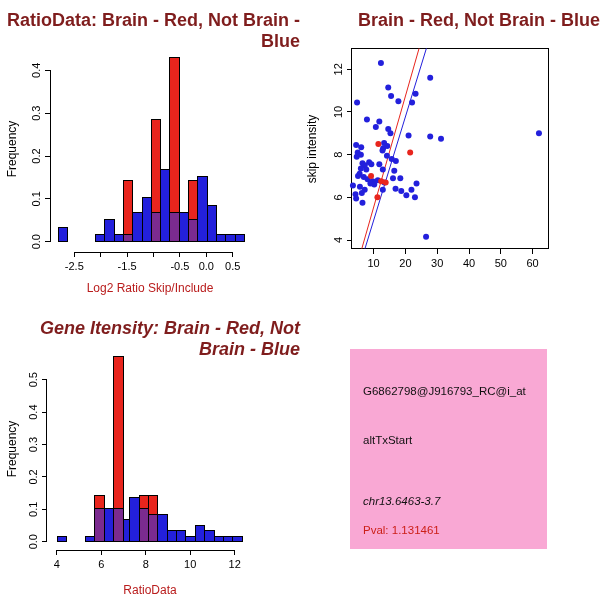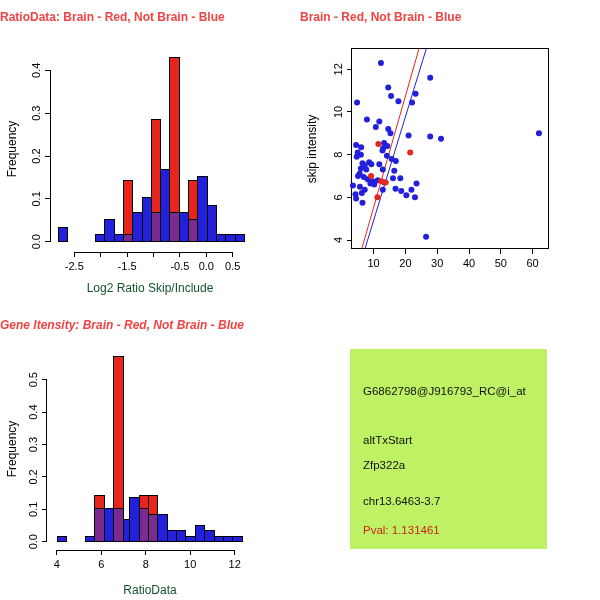--- a/index.html
+++ b/index.html
@@ -4,24 +4,24 @@
 <style>
   html,body{margin:0;padding:0;background:#ffffff;}
   .page{position:relative;width:600px;height:600px;background:#ffffff;overflow:hidden;
         font-family:"Liberation Sans", sans-serif;}
   .panel{position:absolute;width:300px;height:300px;}
   #panel-tl{left:0;top:0;}
   #panel-tr{left:300px;top:0;}
   #panel-bl{left:0;top:300px;}
   #panel-br{left:300px;top:300px;}
   .panel svg{position:absolute;left:0;top:0;}
-  .chart-title{position:absolute;left:0;right:0;top:10px;text-align:left;
-               font-size:12px;font-weight:bold;color:#ef4444;}
+  .chart-title{position:absolute;left:0;right:0;top:10px;text-align:right;
+               font-size:18px;font-weight:bold;color:#7f1d1d;}
   .xlabel{position:absolute;left:0;right:0;top:281px;text-align:center;
-          font-size:12px;color:#14532d;}
+          font-size:12px;color:#b91c1c;}
   .ylabel{position:absolute;width:200px;left:-88px;top:142px;text-align:center;
           transform:rotate(-90deg);font-size:12px;color:#000;}
   .info-box{position:absolute;left:50px;top:49px;width:197px;height:200px;}
   .info-line{position:absolute;left:13px;right:6px;font-size:11.5px;color:#111;
              white-space:nowrap;}
 </style>
 </head>
 <body>
 
 <div class="page">
@@ -237,22 +237,21 @@
         <text x="36.7" y="112.1" text-anchor="middle" font-size="11" font-family="&quot;Liberation Sans&quot;, sans-serif" fill="#000000" transform="rotate(-90 36.7 112.1)">0.4</text>
         <line x1="41.7" y1="79.69999999999999" x2="46.7" y2="79.69999999999999" stroke="#000000" stroke-width="1" shape-rendering="crispEdges"></line>
         <text x="36.7" y="79.69999999999999" text-anchor="middle" font-size="11" font-family="&quot;Liberation Sans&quot;, sans-serif" fill="#000000" transform="rotate(-90 36.7 79.69999999999999)">0.5</text>
       </svg>
     <div class="chart-title" style="top:18px;font-style:italic;">Gene Itensity: Brain - Red, Not Brain - Blue</div>
     <div class="xlabel" style="top:283px;">RatioData</div>
     <div class="ylabel">Frequency</div>
   </div>
 
   <div class="panel" id="panel-br">
-    <div class="info-box" id="info-box" style="background: #bef264;">
+    <div class="info-box" id="info-box" style="background: #f9a8d4;">
       <div class="info-line" style="top:36px;">G6862798@J916793_RC@i_at</div>
       <div class="info-line" style="top:73px;margin-top:12px;">altTxStart</div>
-      <div class="info-line" style="top:110px;">Zfp322a</div>
-      <div class="info-line" style="top:146px;">chr13.6463-3.7</div>
+      <div class="info-line" style="top:146px;font-style:italic;">chr13.6463-3.7</div>
       <div class="info-line" id="pval-line" style="top: 175px; color: rgb(204, 32, 24);">Pval: 1.131461</div>
     </div>
   </div>
 
 </div>
 
 </body></html>

